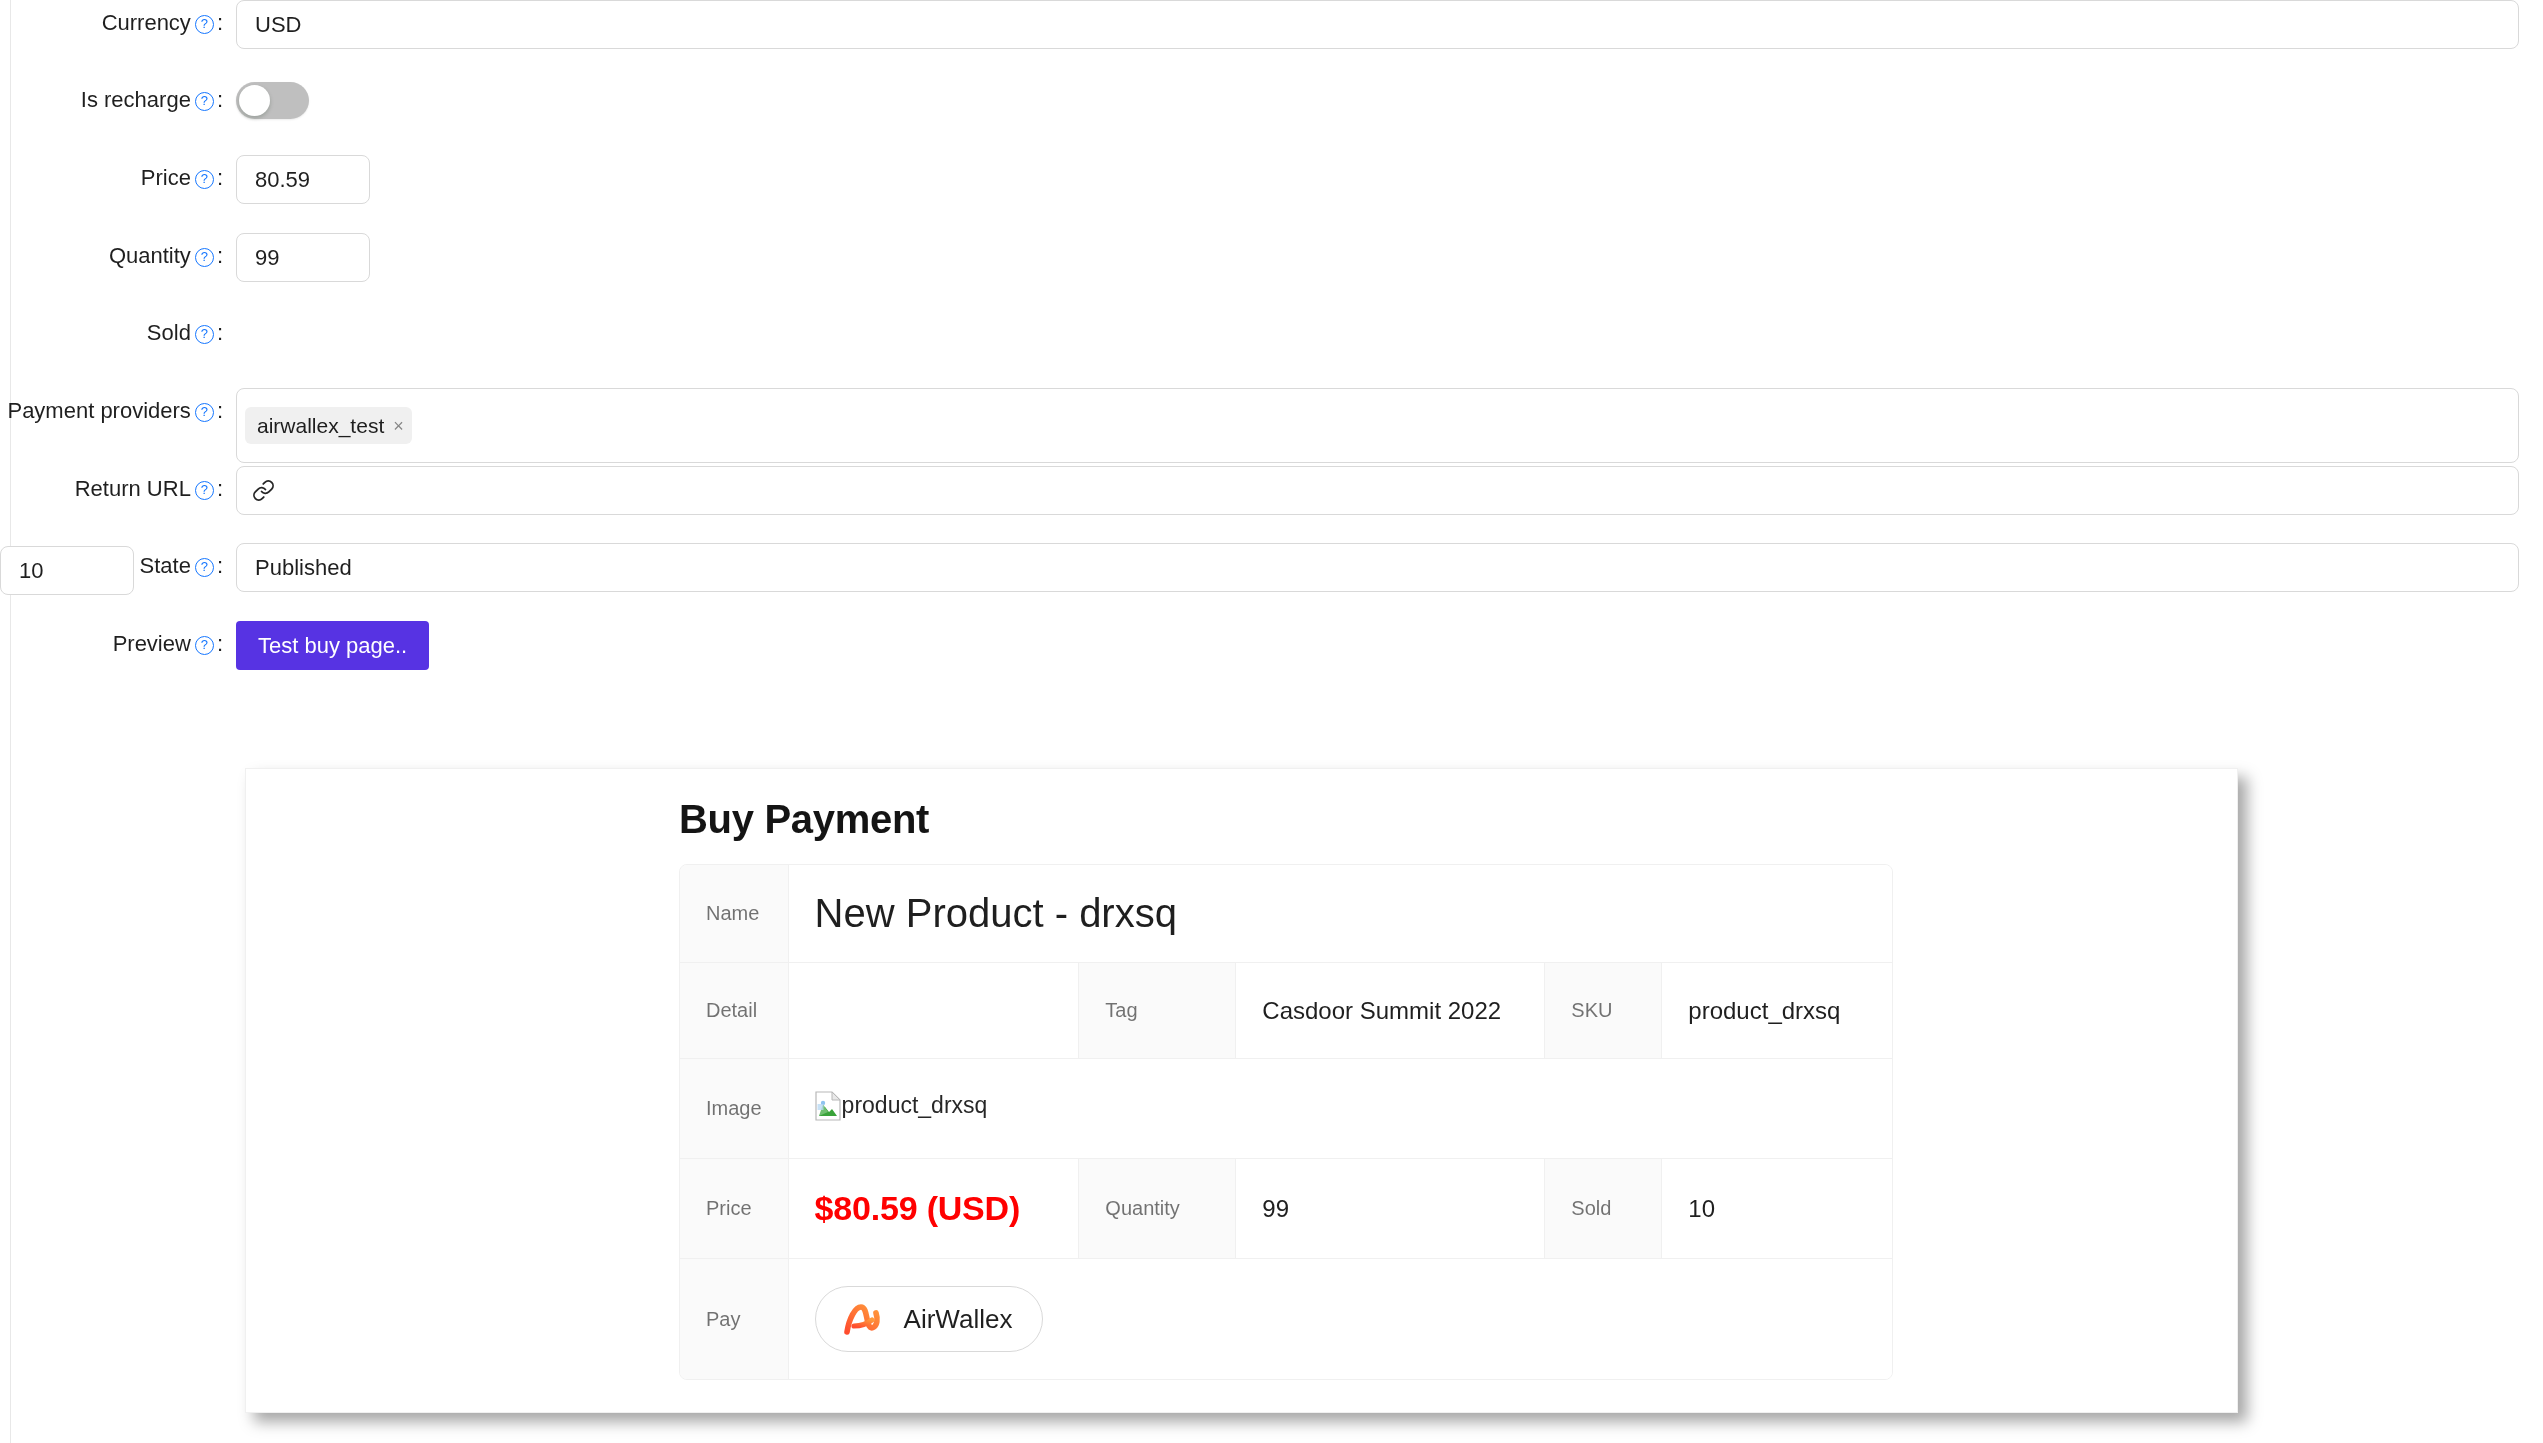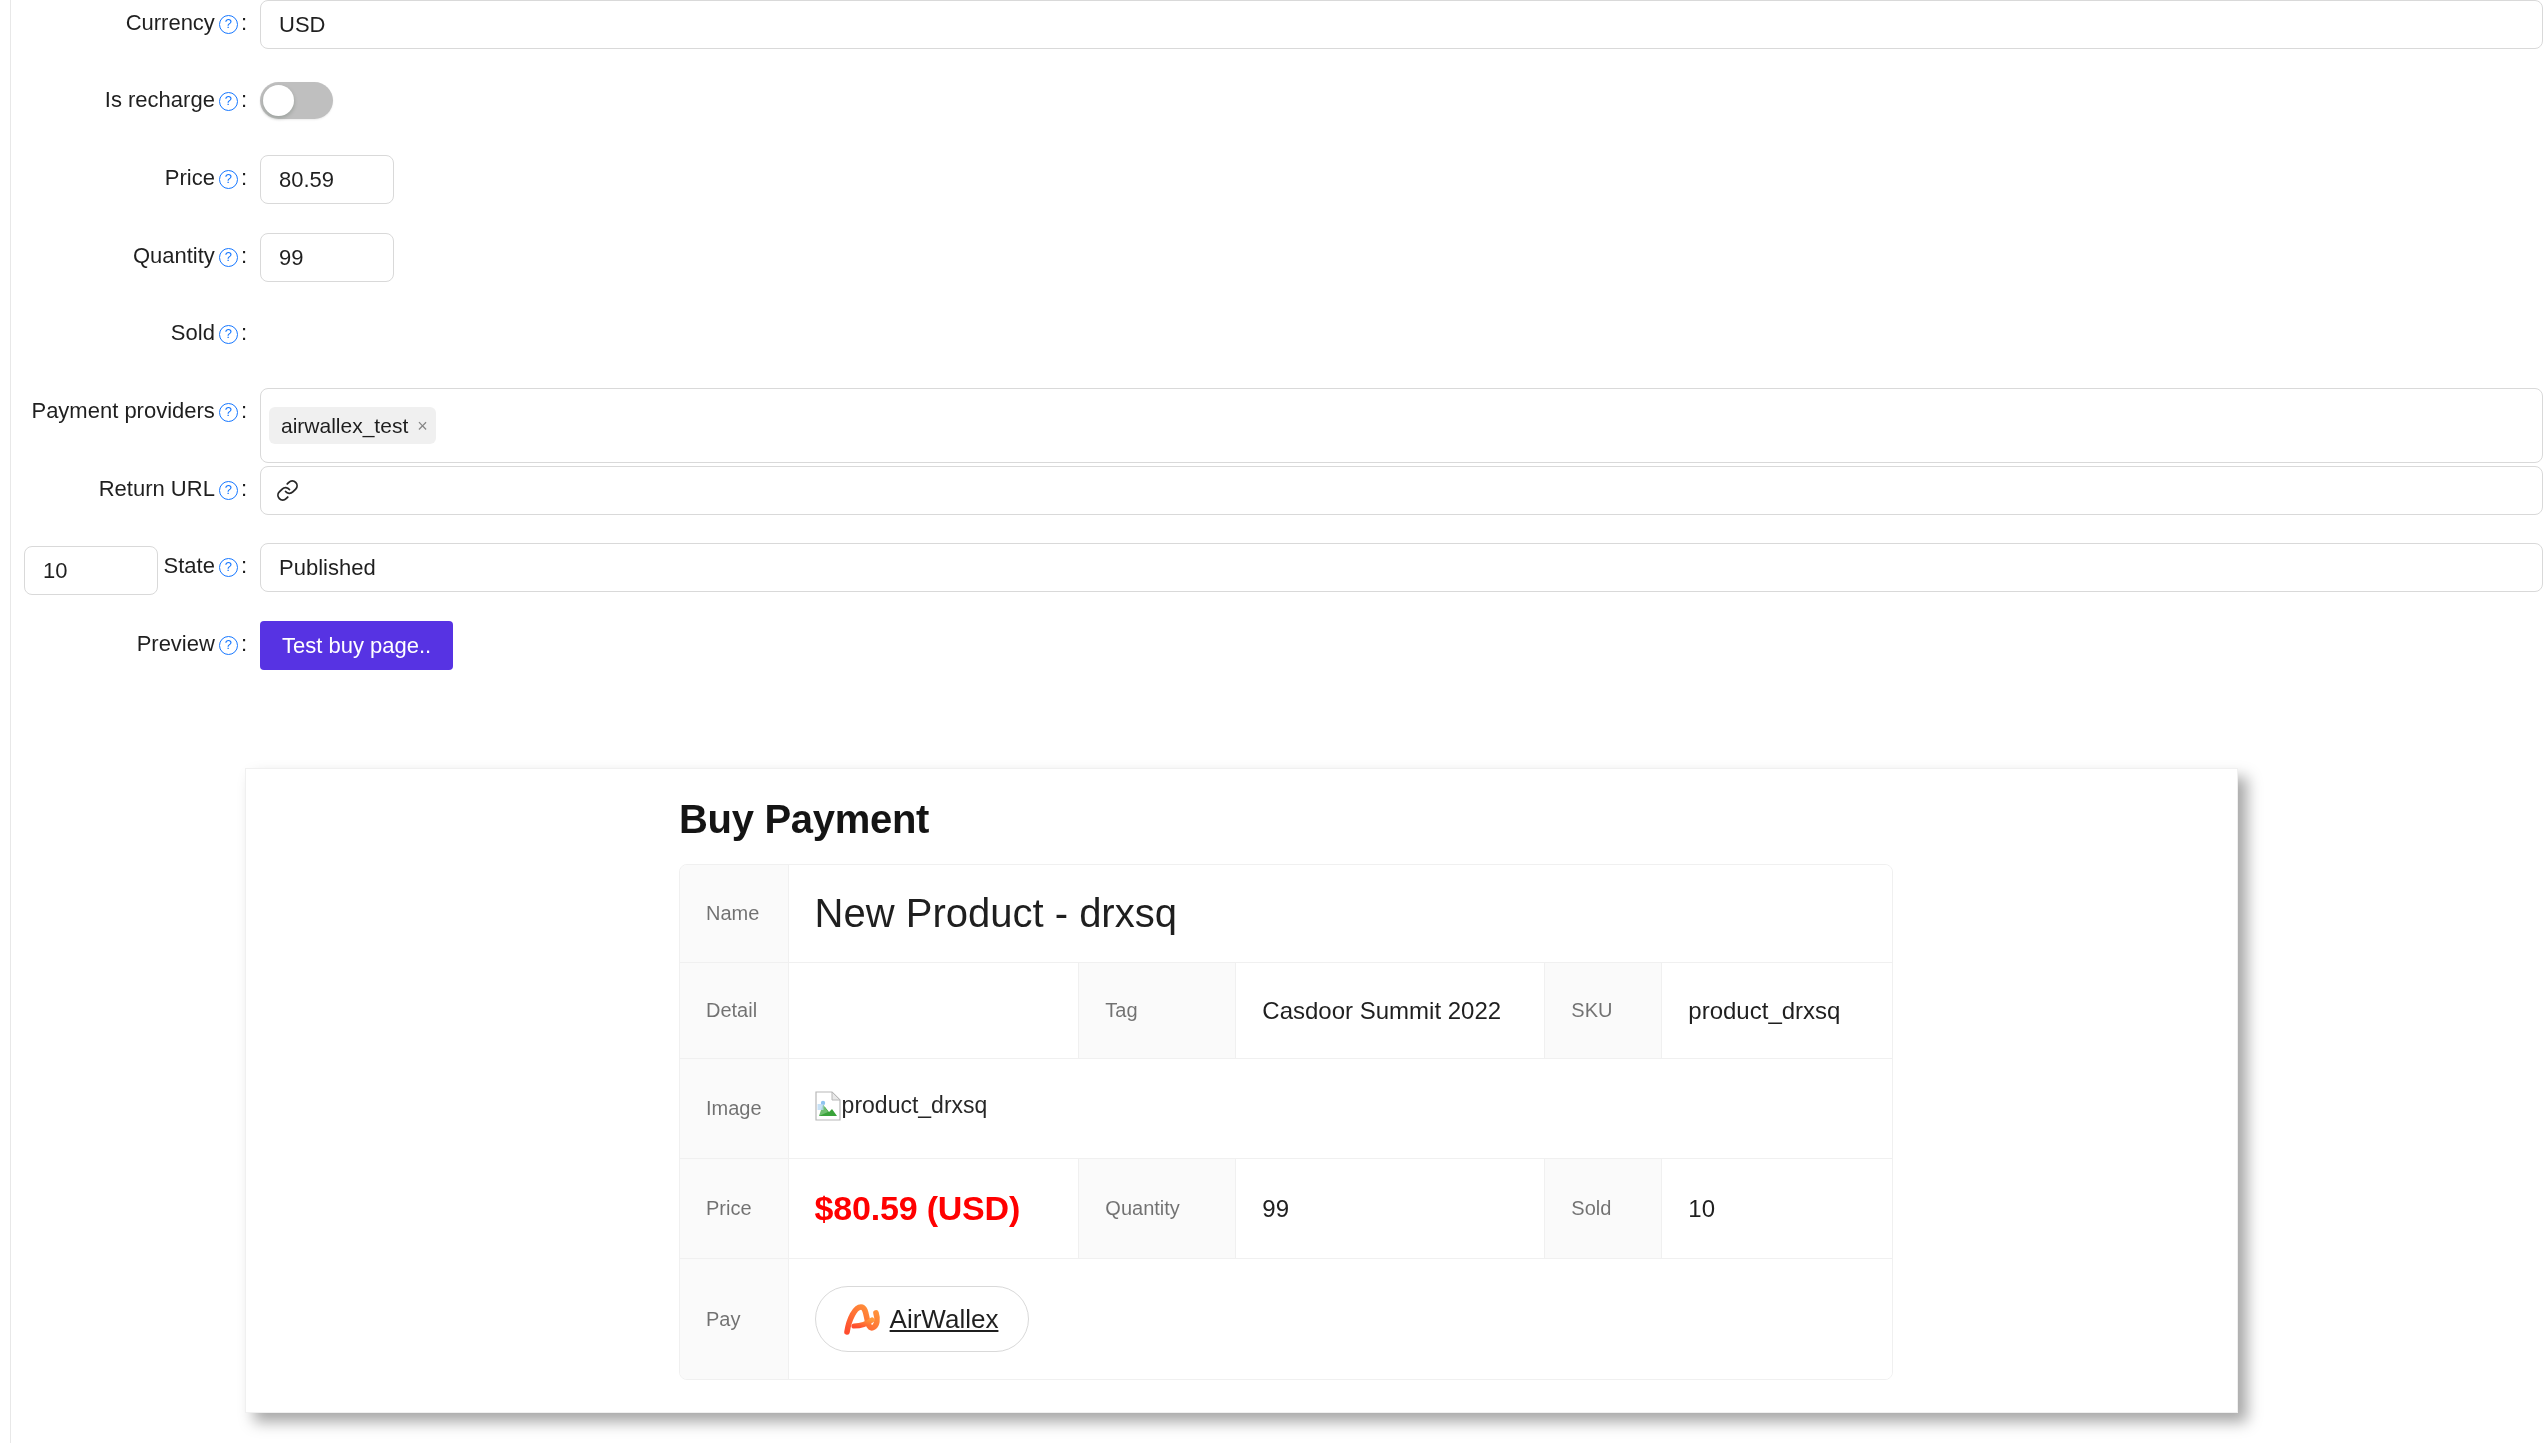--- a/index.html
+++ b/index.html
@@ -33,21 +33,20 @@
     position: absolute;
     left: 0;
     top: 0;
     width: 2543px;
   }
   .form-row {
     position: relative;
     display: flex;
     align-items: flex-start;
     height: 77px;
-    margin-left: 24px;
   }
   .form-label {
     width: 236px;
     flex: 0 0 236px;
     text-align: right;
     padding-right: 13px;
     font-size: 22px;
     line-height: 31px;
     color: rgba(0,0,0,0.88);
     white-space: nowrap;
@@ -264,31 +263,30 @@
     width: 26px;
     height: 30px;
     margin-right: 1px;
     position: relative;
     flex: 0 0 26px;
   }
 
   .pay-btn {
     display: inline-flex;
     align-items: center;
-    gap: 6px;
+    gap: 20px;
     height: 66px;
     padding: 0 30px 0 26px;
     border: 1px solid #d9d9d9;
     border-radius: 40px;
     background: #ffffff;
     cursor: pointer;
     font-size: 26px;
     color: rgba(0,0,0,0.88);
     font-family: "Liberation Sans", sans-serif;
-    text-decoration: underline;
   }
   .aw-logo { width: 42px; height: 36px; flex: 0 0 42px; }
 
   .w-tag { width: 158px; }
   .w-tagval { width: 308px; }
   .w-sku { width: 118px; }
 </style>
 </head>
 <body>
 

